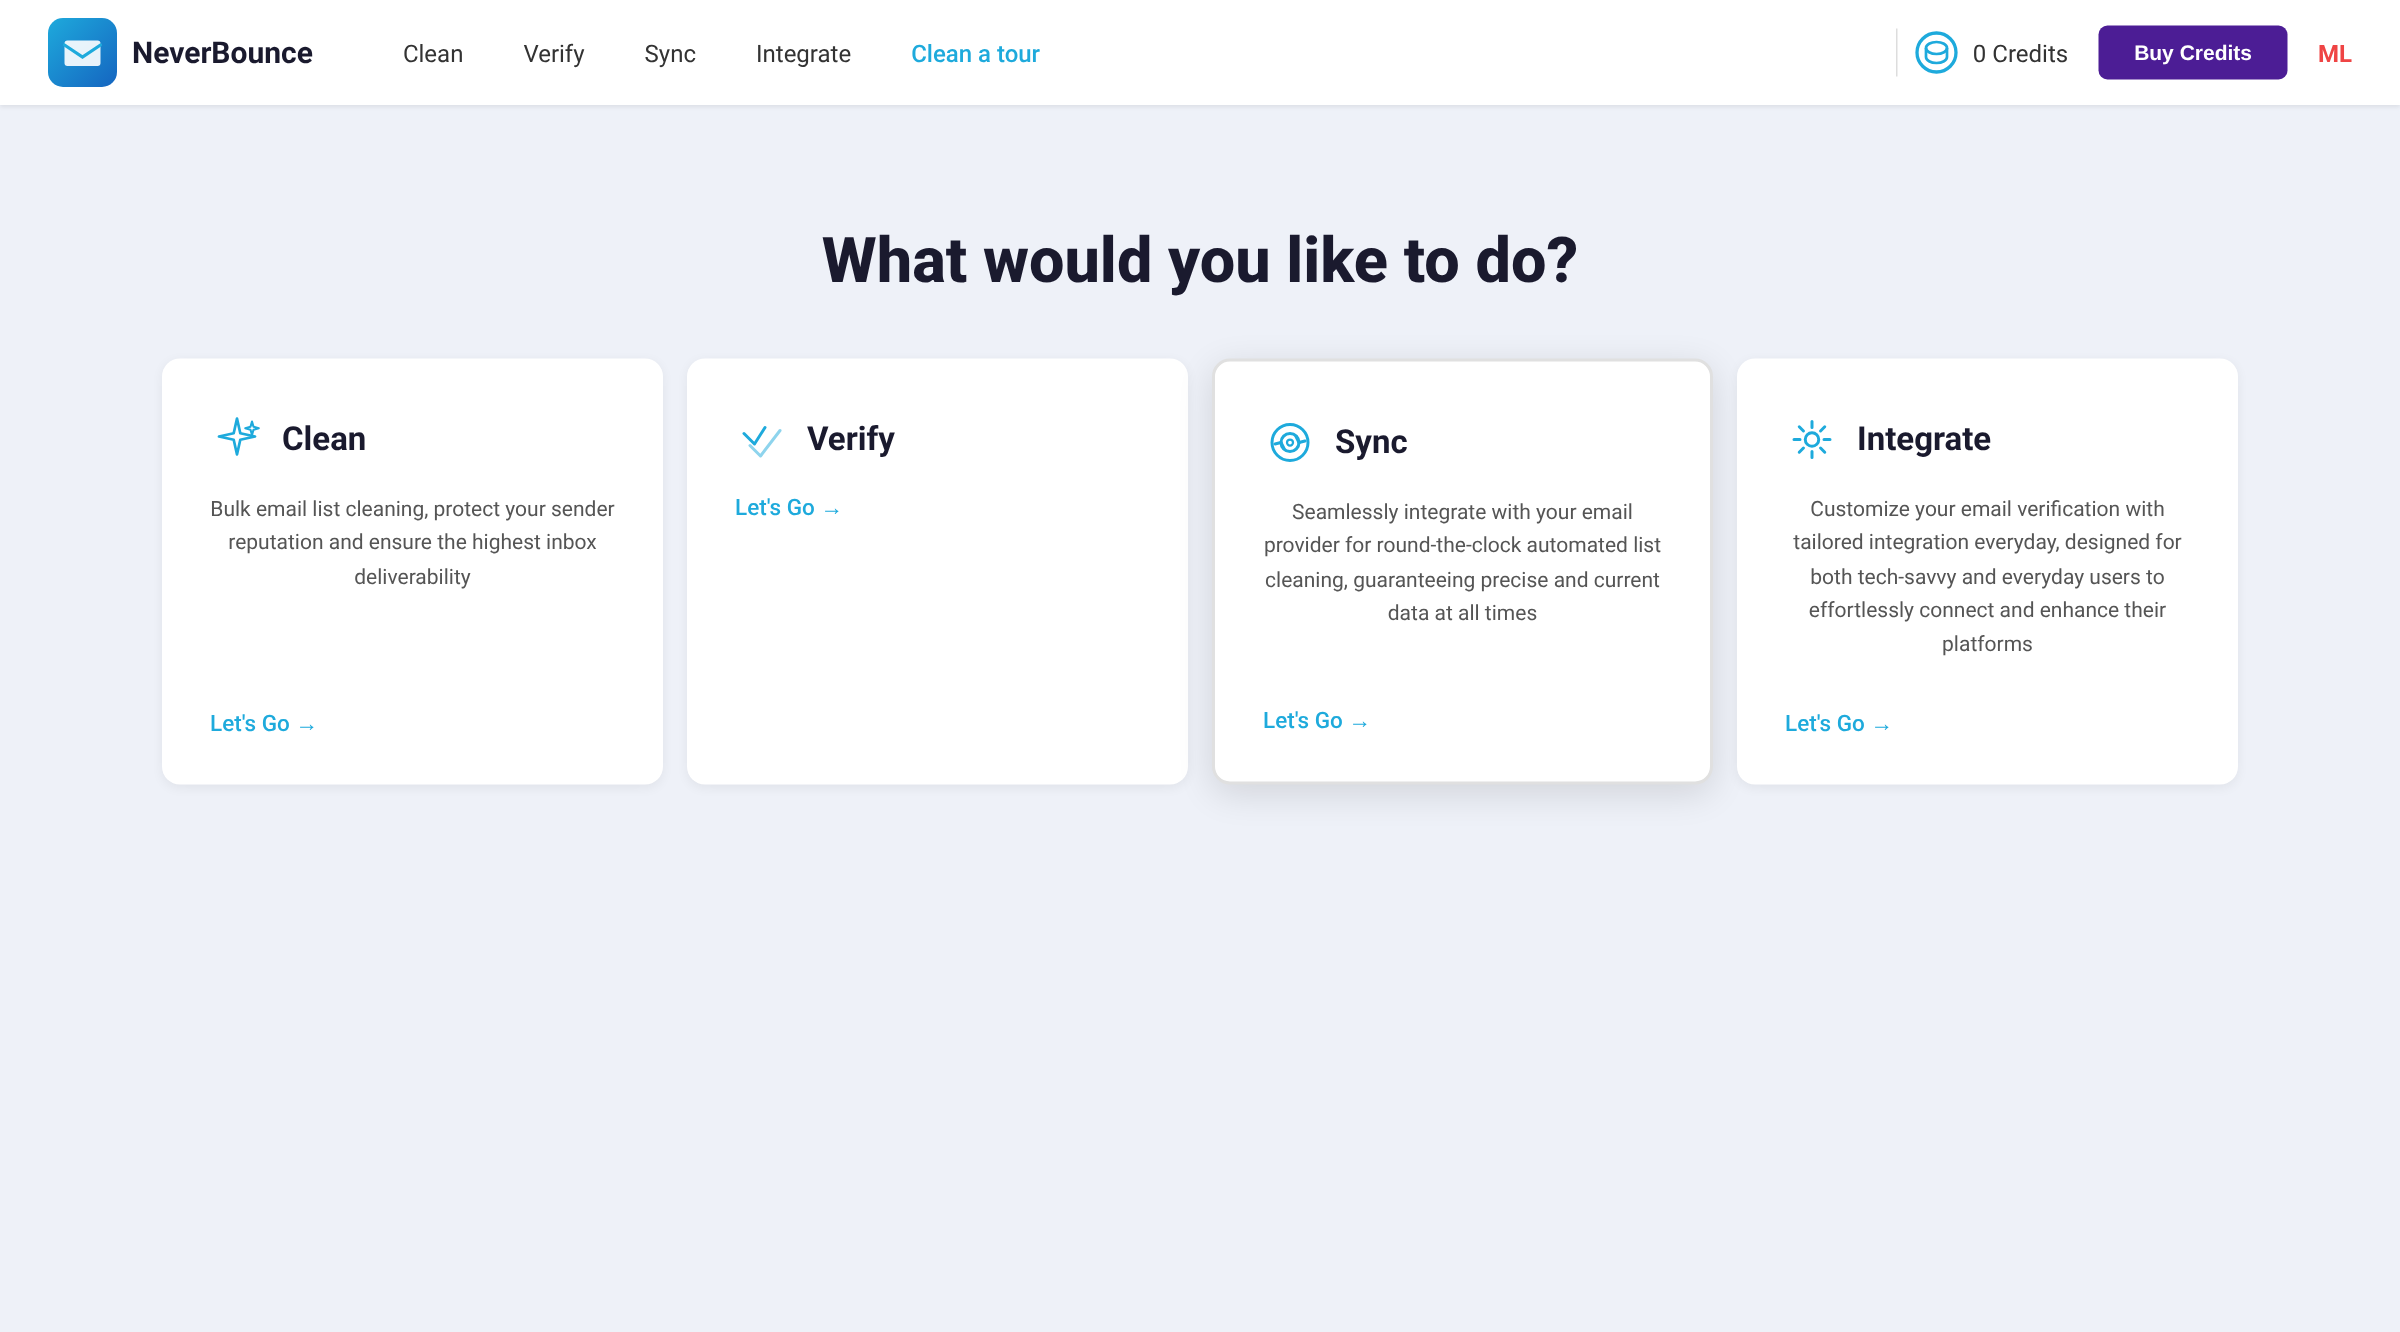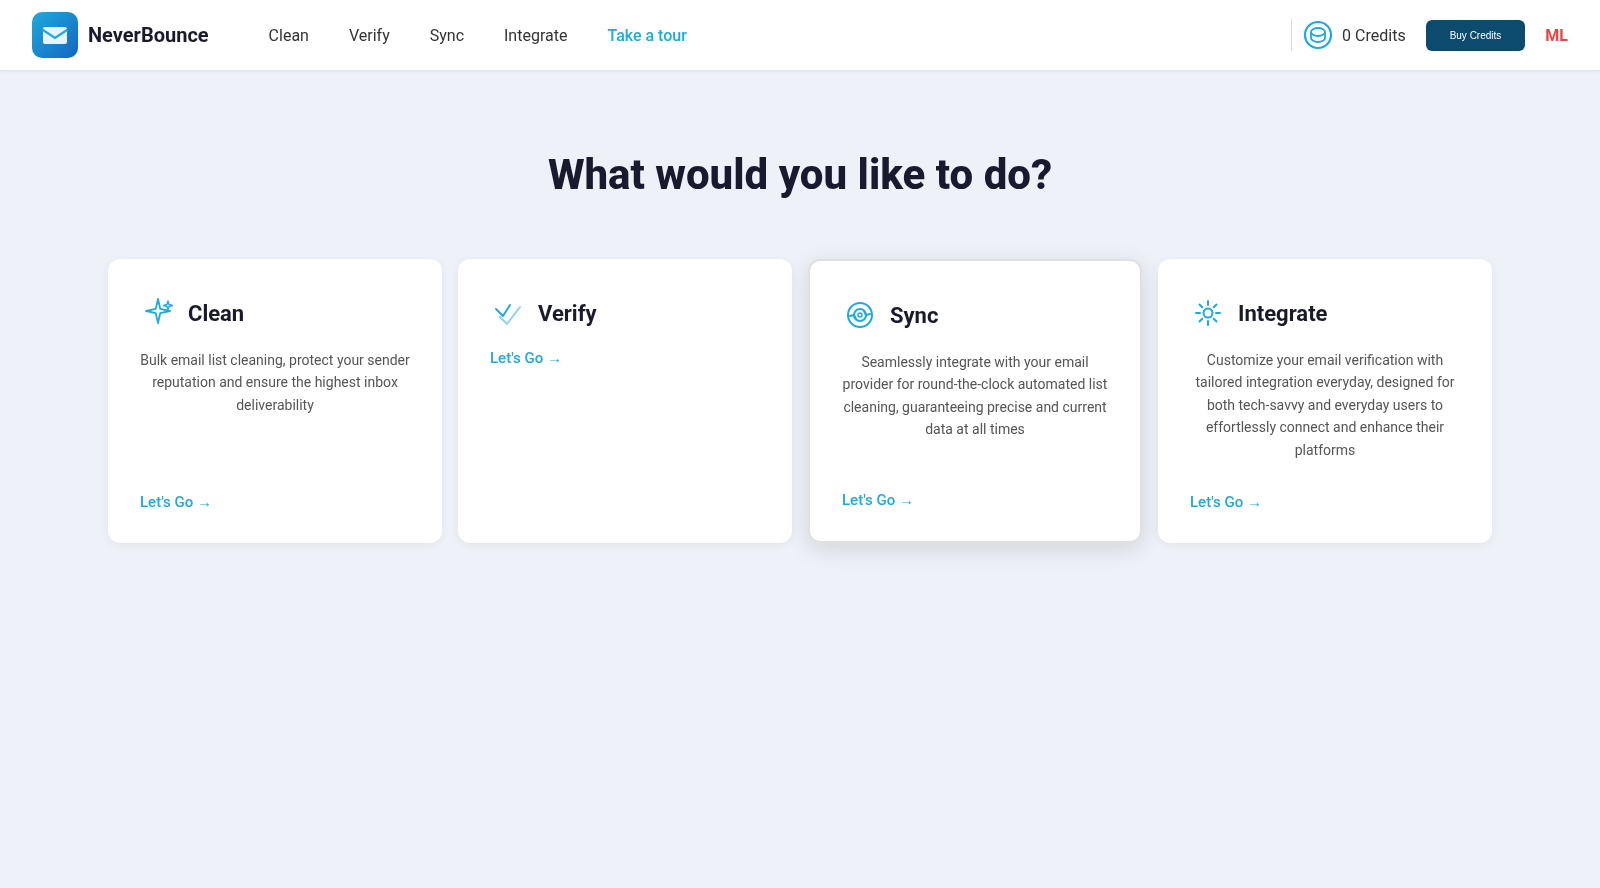--- a/index.html
+++ b/index.html
@@ -78,27 +78,27 @@
     .credits-icon {
       width: 32px;
       height: 32px;
     }
     .credits-text {
       font-size: 16px;
       color: #333;
       font-weight: 400;
     }
     .buy-credits-btn {
-      background: #0c4a6e;
+      background: #4c1d95;
       color: #fff;
       border: none;
       border-radius: 6px;
       padding: 10px 24px;
-      font-size: 10px;
-      font-weight: 400;
+      font-size: 14px;
+      font-weight: 700;
       cursor: pointer;
       margin-right: 20px;
     }
     .user-initials {
       font-size: 16px;
       font-weight: 700;
       color: #ef4444;
       cursor: pointer;
     }
 
@@ -106,21 +106,21 @@
     main {
       display: flex;
       flex-direction: column;
       align-items: center;
       padding: 80px 32px 60px;
     }
     .main-title {
       font-size: 42px;
       font-weight: 800;
       color: #1a1a2e;
-      margin-bottom: 60px;
+      margin-bottom: 40px;
       text-align: right;
     }
 
     
     .cards-grid {
       display: grid;
       grid-template-columns: repeat(4, 1fr);
       gap: 0;
       width: 100%;
       max-width: 1400px;
@@ -187,21 +187,21 @@
       </svg>
     </div>
     <span class="logo-text">NeverBounce</span>
   </a>
 
   <nav>
     <a class="nav-link">Clean</a>
     <a class="nav-link">Verify</a>
     <a class="nav-link">Sync</a>
     <a class="nav-link">Integrate</a>
-    <a class="nav-link tour">Take a tour</a>
+    <a class="nav-link tour">Clean a tour</a>
   </nav>
 
   <div class="nav-divider"></div>
 
   <div class="credits-area">
     <svg class="credits-icon" viewBox="0 0 32 32" fill="none" xmlns="http://www.w3.org/2000/svg">
       <circle cx="16" cy="16" r="13" stroke="#1eaadc" stroke-width="2.2" fill="none"></circle>
       <path d="M9 13c0-2.2 3.1-4 7-4s7 1.8 7 4-3.1 4-7 4-7-1.8-7-4z" stroke="#1eaadc" stroke-width="1.8" fill="none"></path>
       <path d="M9 13v6c0 2.2 3.1 4 7 4s7-1.8 7-4v-6" stroke="#1eaadc" stroke-width="1.8" fill="none"></path>
     </svg>

